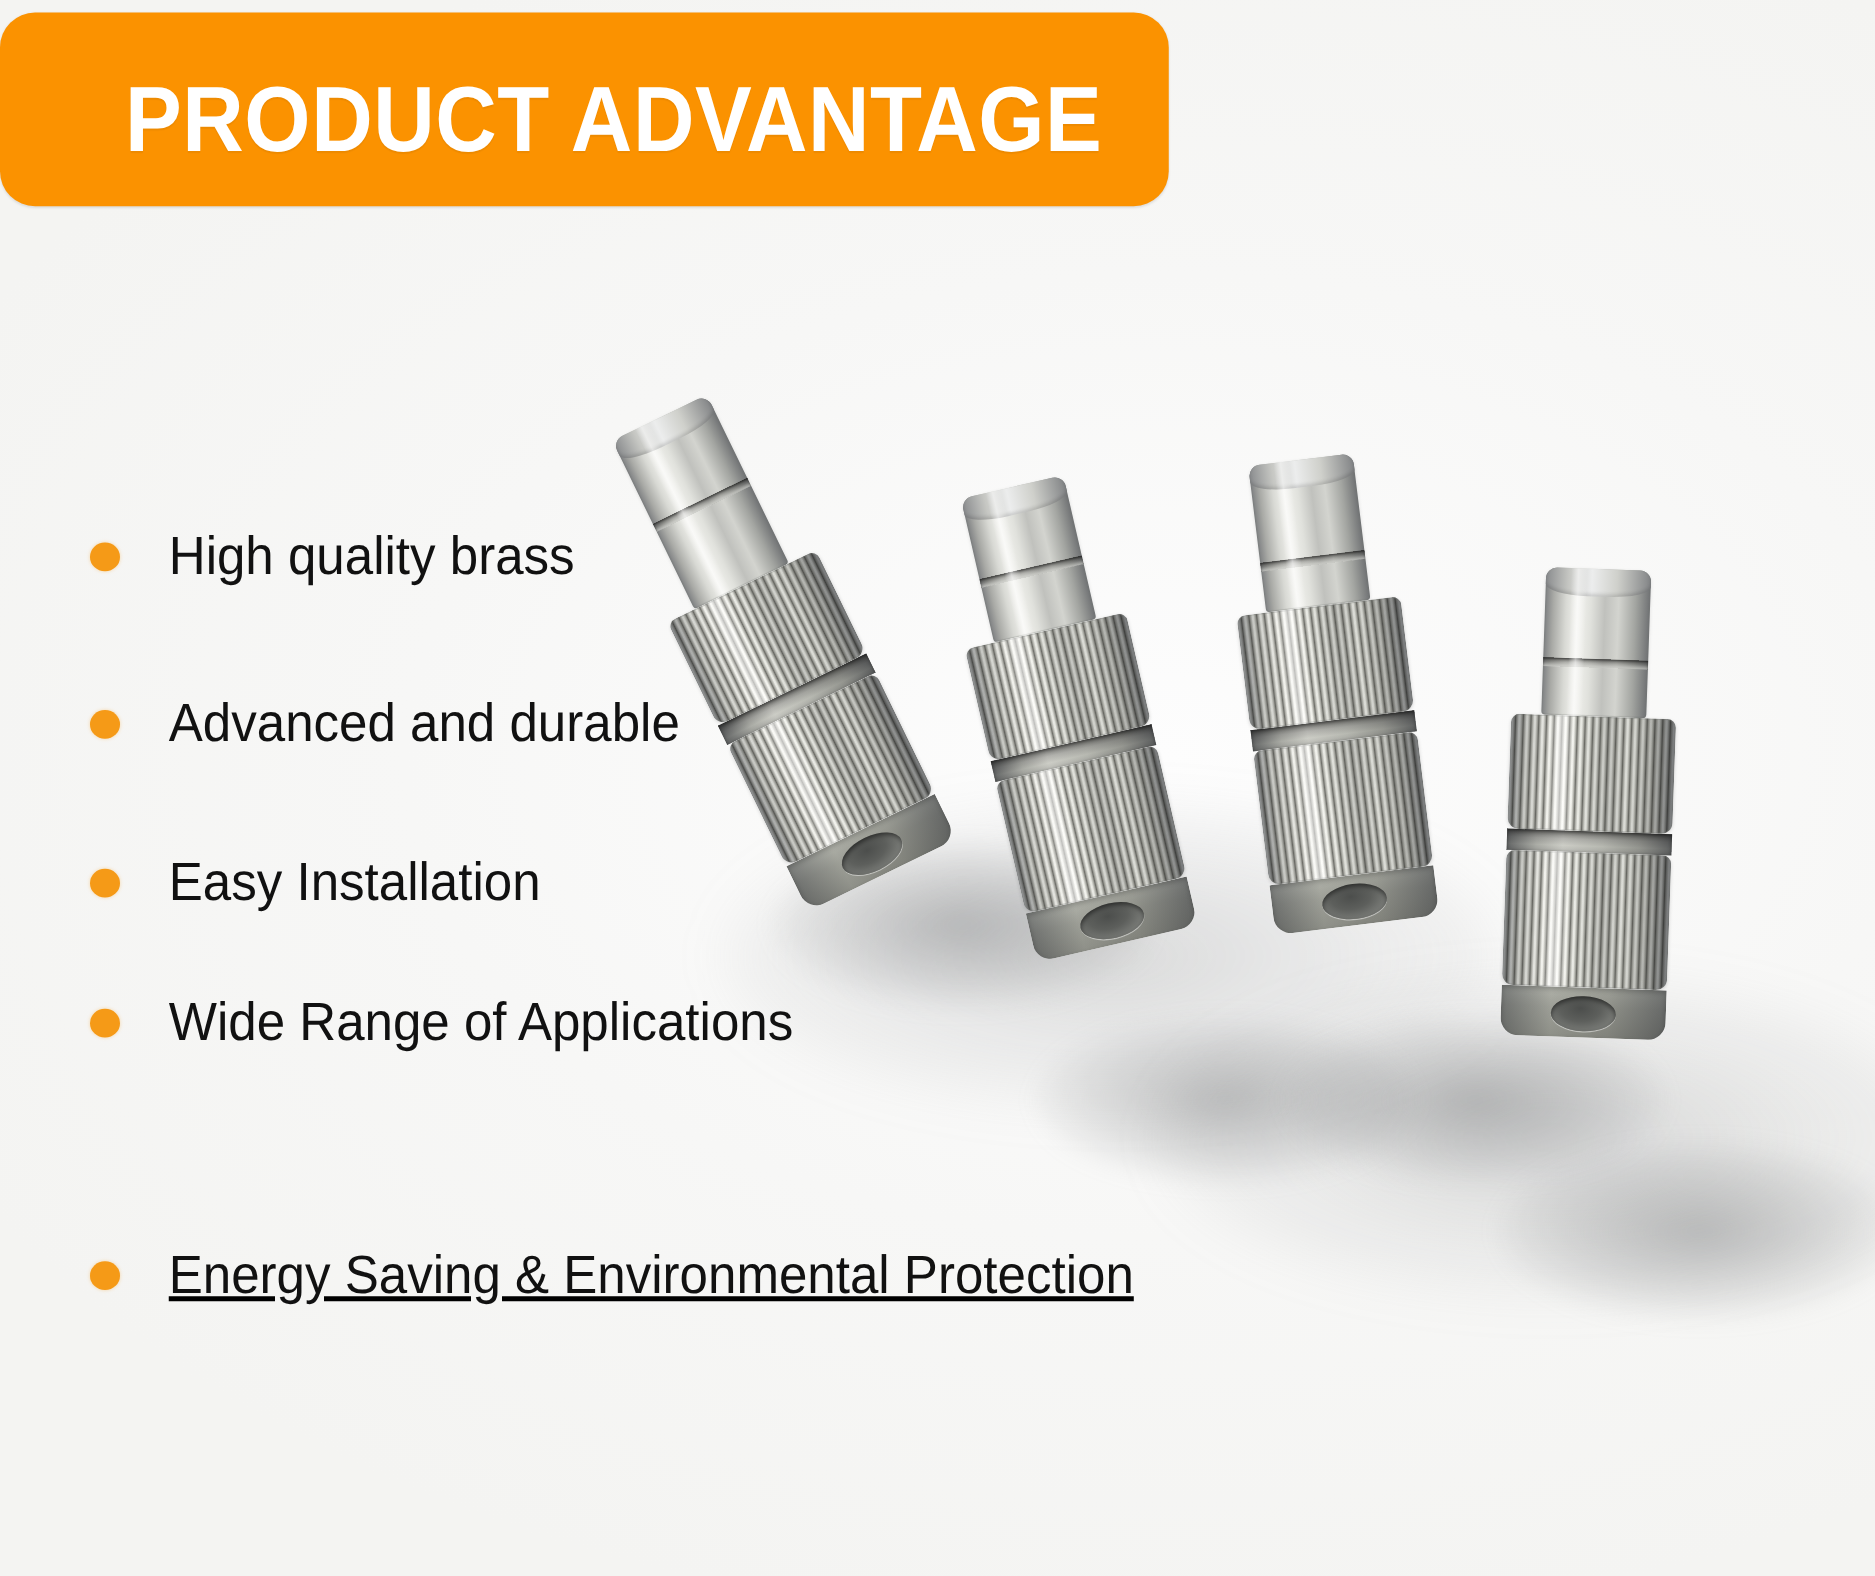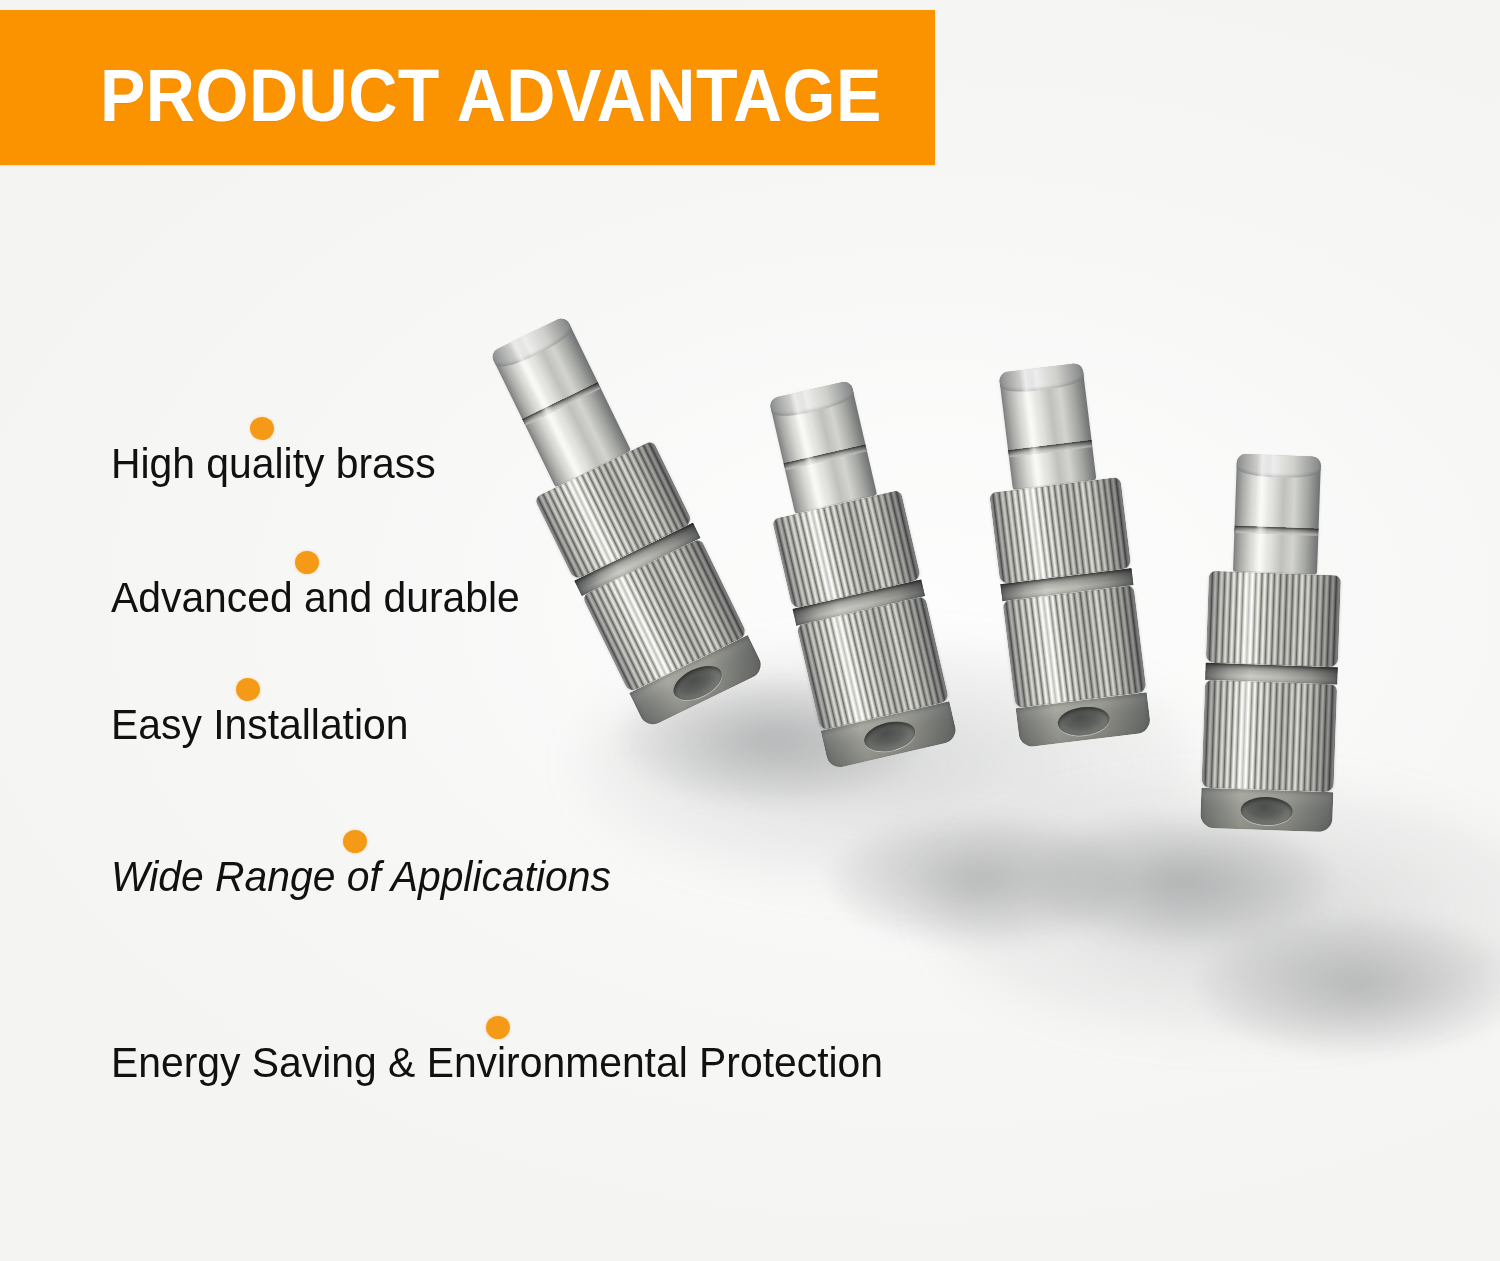--- a/index.html
+++ b/index.html
@@ -15,20 +15,21 @@
     position:absolute;left:0;top:0;width:1500px;height:1261px;
     background:
       radial-gradient(ellipse 1100px 700px at 62% 48%, #fdfdfd 0%, #f7f7f6 55%, #f4f4f2 100%);
   }
 
   
   .banner{
     position:absolute;left:0;top:10px;width:935px;height:155px;
     background:#fb9200;
     box-shadow:0 1px 2px rgba(0,0,0,.10);
+    border-radius:28px;
   }
   .banner-title{
     position:absolute;left:100px;top:49px;
     color:#ffffff;
     font-size:74px;
     line-height:74px;
     font-weight:bold;
     letter-spacing:.5px;
     transform:scaleX(.92);
     transform-origin:left top;
@@ -36,39 +37,39 @@
     text-shadow:0 1px 1px rgba(0,0,0,.06);
   }
 
   
   .bullets{
     position:absolute;left:0;top:0;width:1050px;height:1261px;
   }
   .bullet-row{
     position:absolute;left:72px;
     height:56px;
-    display:flex;align-items:center;flex-direction:column;
+    display:flex;align-items:center;
   }
   .bullet-dot{
     width:24px;height:23px;border-radius:50%;
     background:#f59a17;
     flex:0 0 auto;
     box-shadow:0 0 3px rgba(245,154,23,.35);
   }
   .bullet-text{
     margin-left:39px;
     color:#111111;
     font-size:43px;
     line-height:46px;
     white-space:nowrap;
     transform:scaleX(.95);
     transform-origin:left center;
   }
   .r0{top:417px;} .r1{top:551px;} .r2{top:678px;}
-  .r3{top:830px;font-style:italic;} .r4{top:1016px;}
+  .r3{top:790px;} .r4{top:992px;text-decoration:underline;}
 
   
   .photo{
     position:absolute;left:600px;top:175px;width:900px;height:900px;
   }
 
   
   .shadow{
     position:absolute;border-radius:50%;
     background:radial-gradient(ellipse at center,

